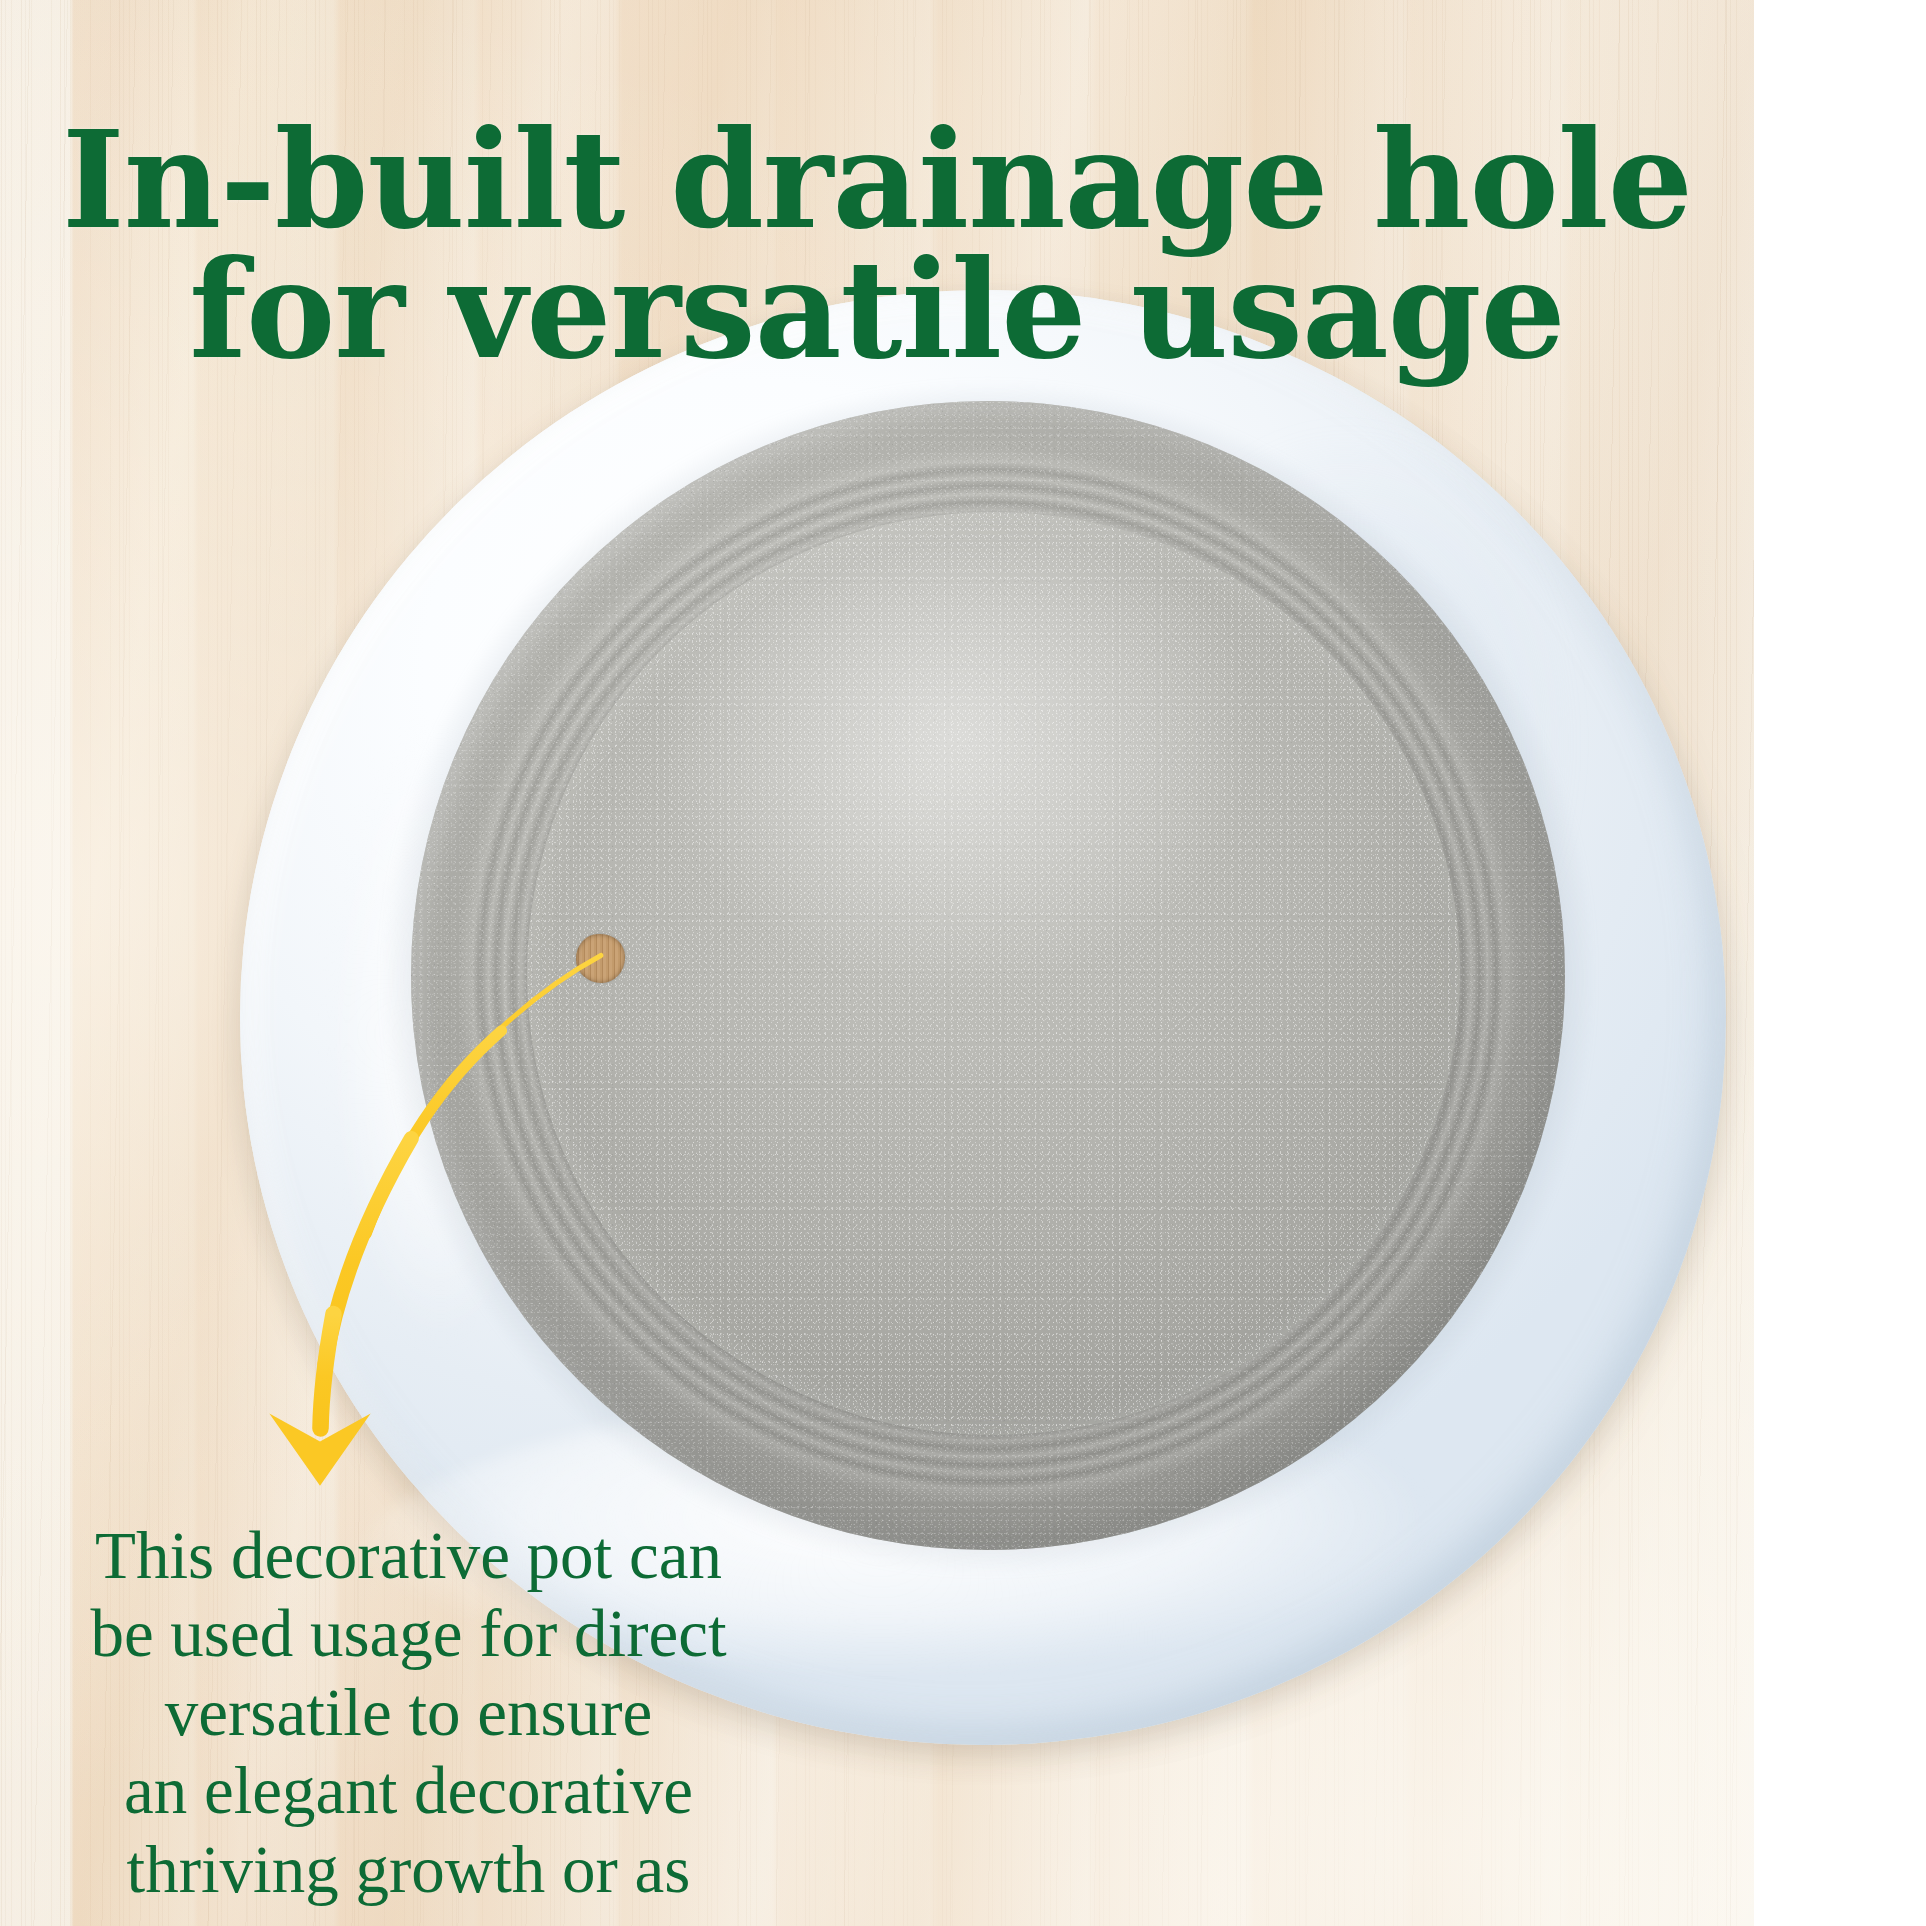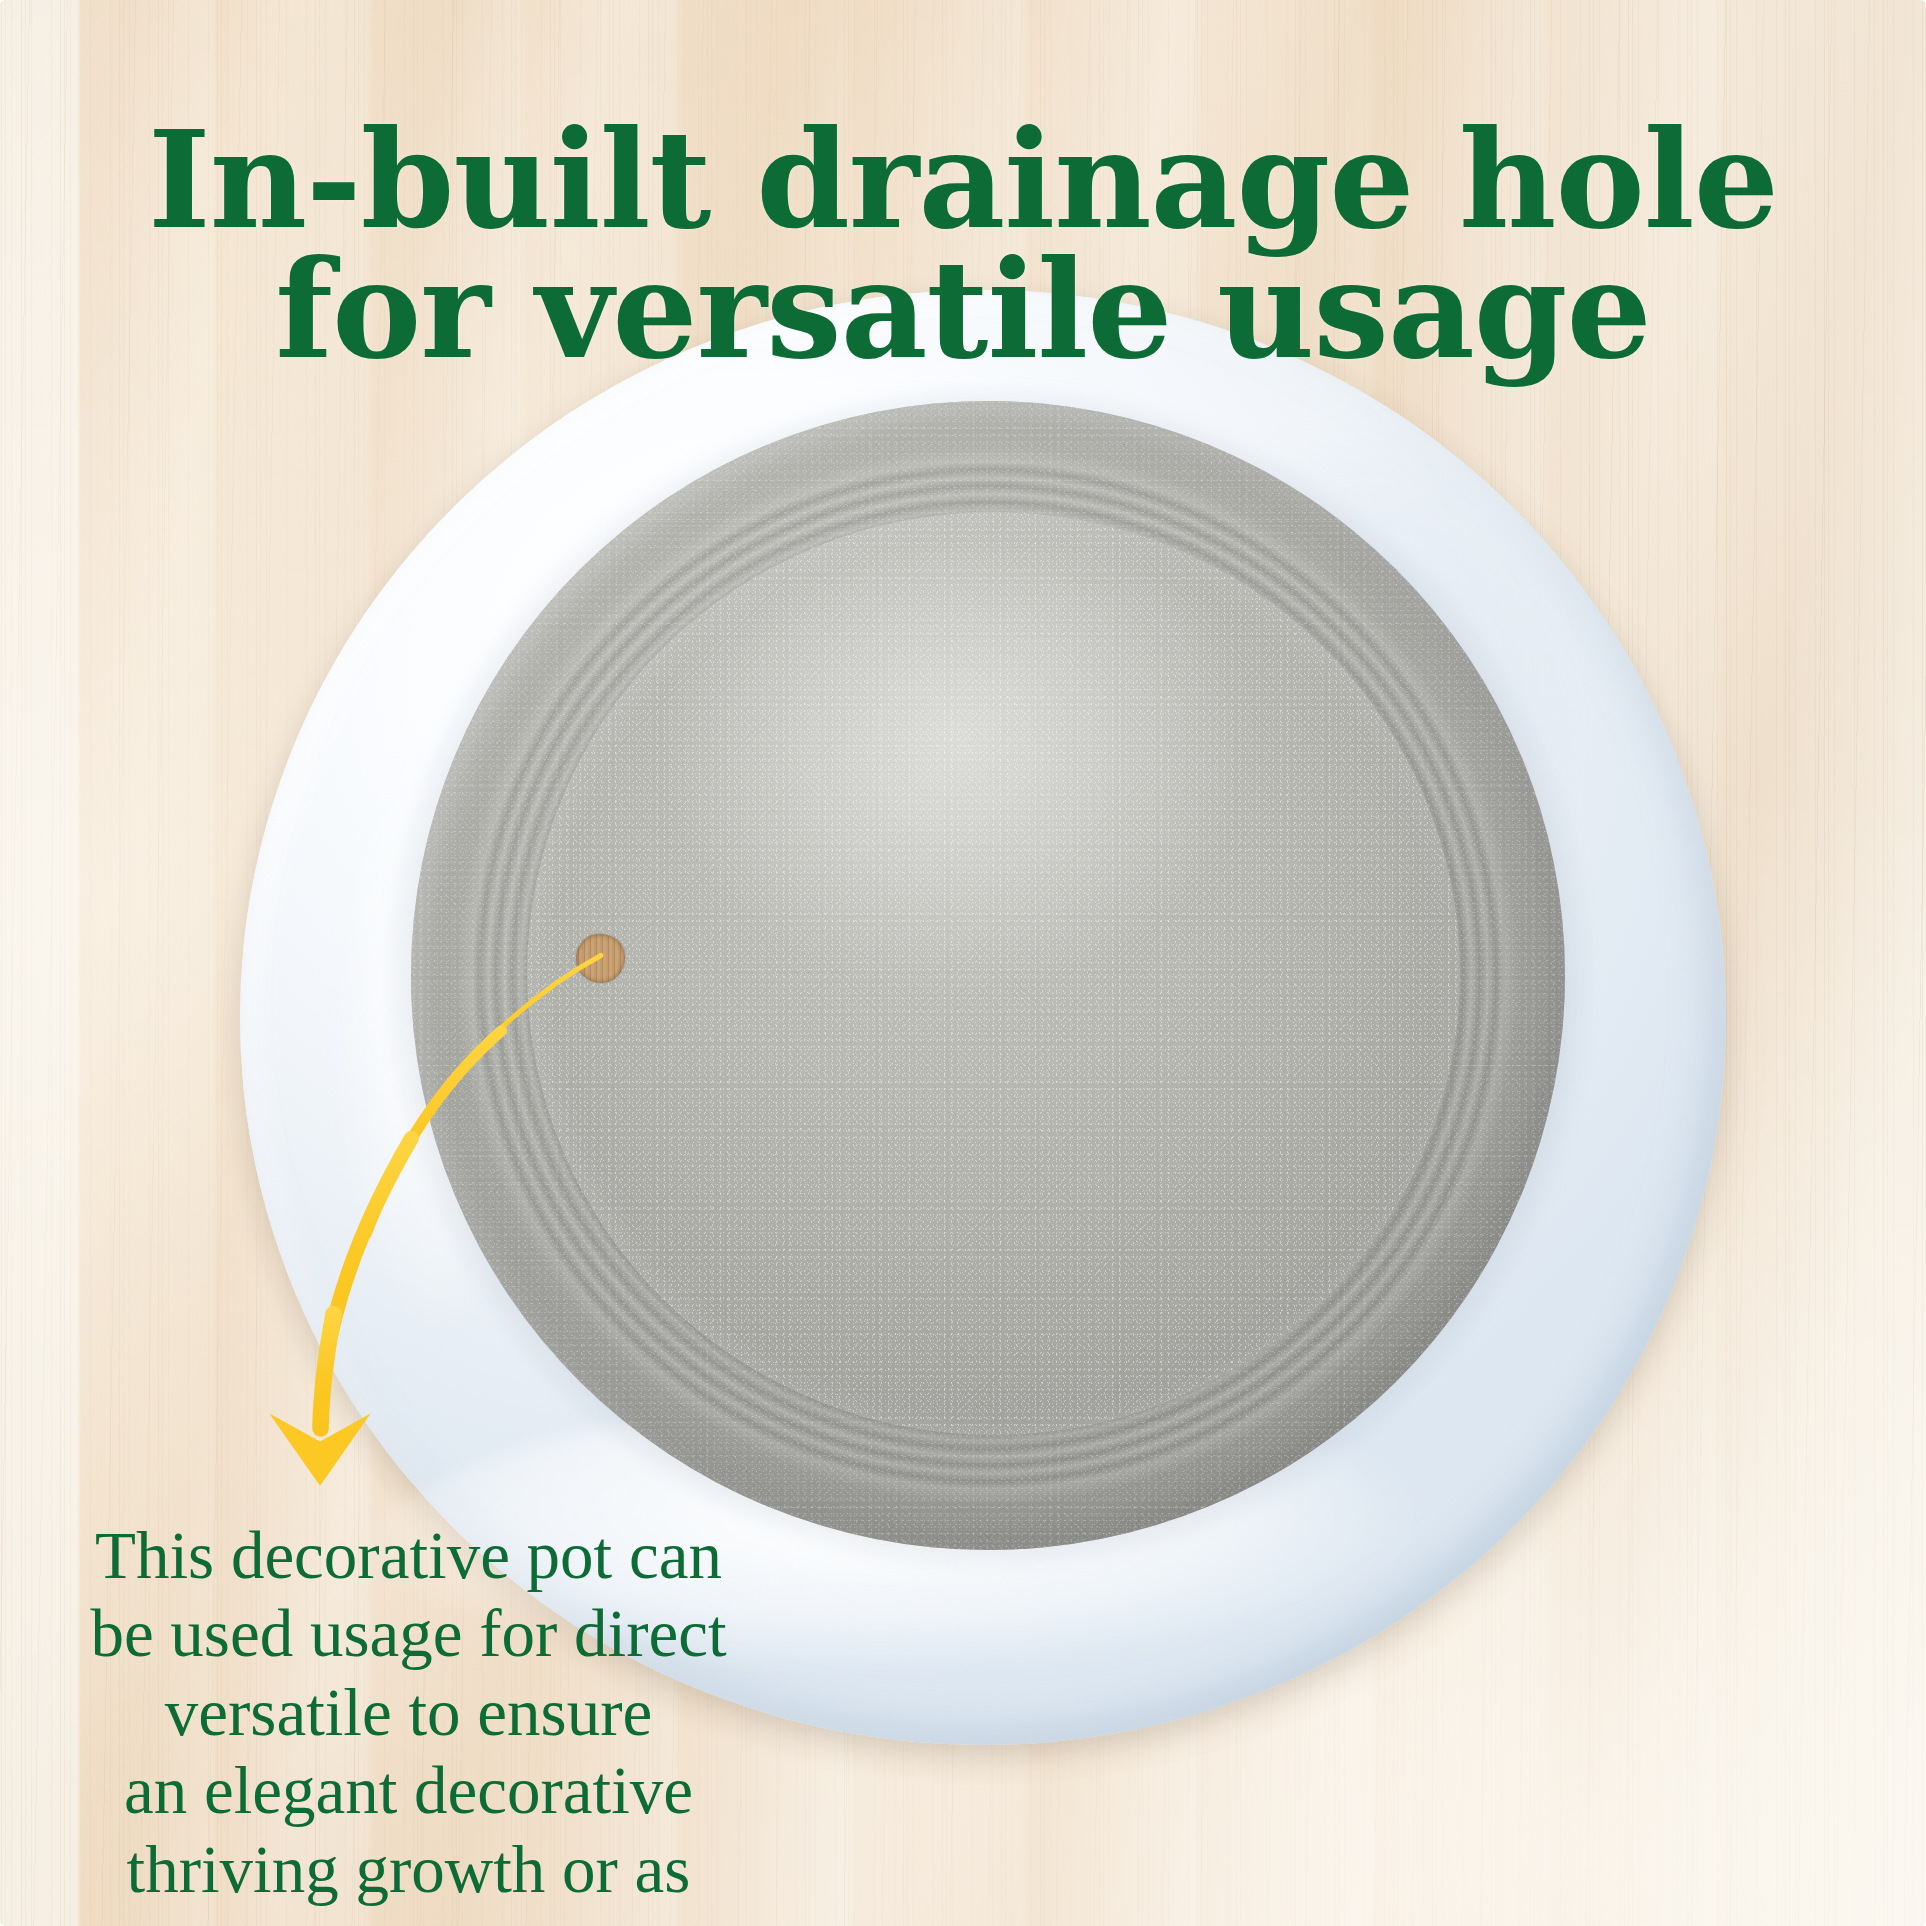--- a/index.html
+++ b/index.html
@@ -1,21 +1,20 @@
 <!DOCTYPE html>
 <html style="font-size:8px"><head>
 <meta charset="utf-8">
 <style>
   html,body{margin:0;padding:0;background:#fff;}
   #stage{
     position:relative;
-    width:1926px;height:1926px;
+    width:1754px;height:1926px;
     overflow:hidden;
     font-family:"Liberation Serif", serif;
-    border-radius:6px;
   }
 
   
   .wood-base{
     position:absolute;inset:0;
     background:
       linear-gradient(100deg,
         #f3e7d6 0%,
         #efe0cd 6%,
         #f4ead9 12%,

